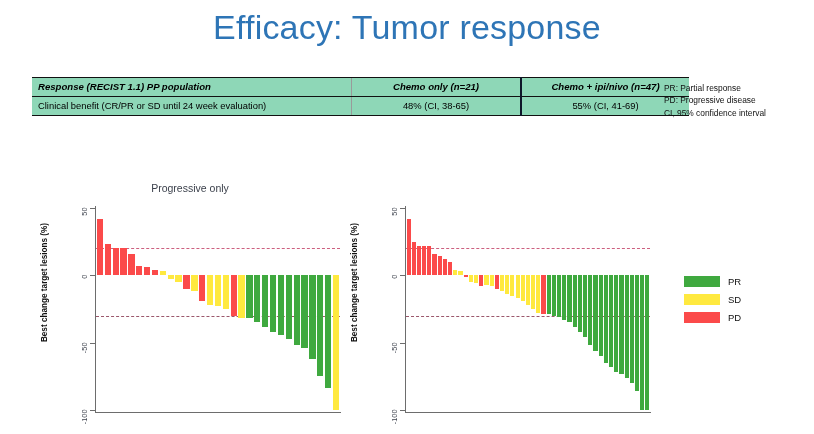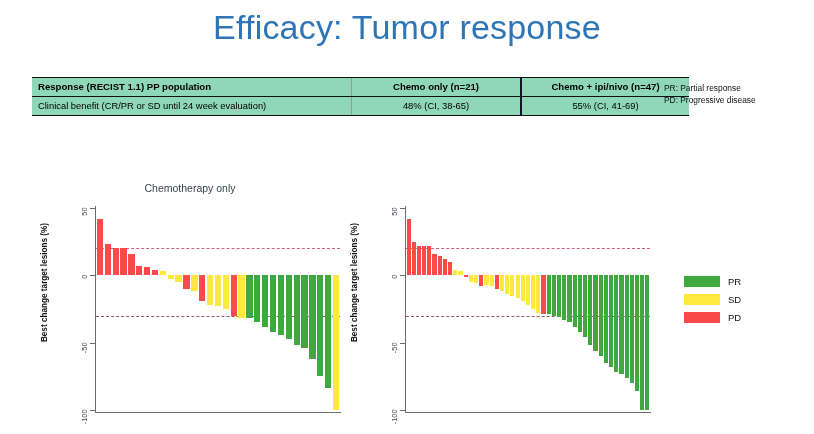--- a/index.html
+++ b/index.html
@@ -44,21 +44,21 @@
     background:#8ED7B7;
   }
   #response-table .plain-row td{
     background:#ffffff;
   }
   .col-label{width:307px;text-align:left;}
   .col-a{width:156px;text-align:center;border-left:1px solid #9a9a9a;}
   .col-b{width:155px;text-align:center;border-left:2px solid #0f172a;}
   .rule-top{border-top:1.6px solid #111;}
   .rule-bottom{border-bottom:1.6px solid #111;margin-top:22px;}
-  .rule-thin{border-bottom:1px solid #111;}
+  .rule-thin{border-bottom:1px solid #111;font-style:italic;}
 
   
   #abbrev-key{
     position:absolute;left:664px;top:82px;width:150px;
     font-size:8.4px;line-height:12.3px;color:#111;
   }
 
   
   .panel{position:absolute;top:180px;height:250px;}
   #panel-left{left:30px;width:320px;}
@@ -131,24 +131,25 @@
       <td class="col-label rule-bottom">Clinical benefit (CR/PR or SD until 24 week evaluation)</td>
       <td class="col-a rule-bottom">48% (CI, 38-65)</td>
       <td class="col-b rule-bottom">55% (CI, 41-69)</td>
     </tr>
   </tbody>
 </table>
 
 <div id="abbrev-key">
   <div>PR: Partial response</div>
   <div>PD: Progressive disease</div>
+  <div>CI, 95% confidence interval</div>
 </div>
 
 <div class="panel" id="panel-left">
-  <div class="panel-title">Chemotherapy only</div>
+  <div class="panel-title">Progressive only</div>
   <div class="ylabel">Best change target lesions (%)</div>
   <div class="axis-v"></div>
   <div class="axis-h"></div>
   <div class="plot" id="plot-left">
       <div class="threshold" style="top: 40.4px;"></div>
       <div class="threshold lower" style="top: 107.733px;"></div>
       <div class="bar" style="left: 0.787097px; top: 10.7733px; width: 6.29677px; height: 56.56px; background: rgb(251, 74, 74);"></div>
       <div class="bar" style="left: 8.65806px; top: 36.36px; width: 6.29677px; height: 30.9733px; background: rgb(251, 74, 74);"></div>
       <div class="bar" style="left: 16.529px; top: 40.4px; width: 6.29677px; height: 26.9333px; background: rgb(251, 74, 74);"></div>
       <div class="bar" style="left: 24.4px; top: 40.4px; width: 6.29677px; height: 26.9333px; background: rgb(251, 74, 74);"></div>

